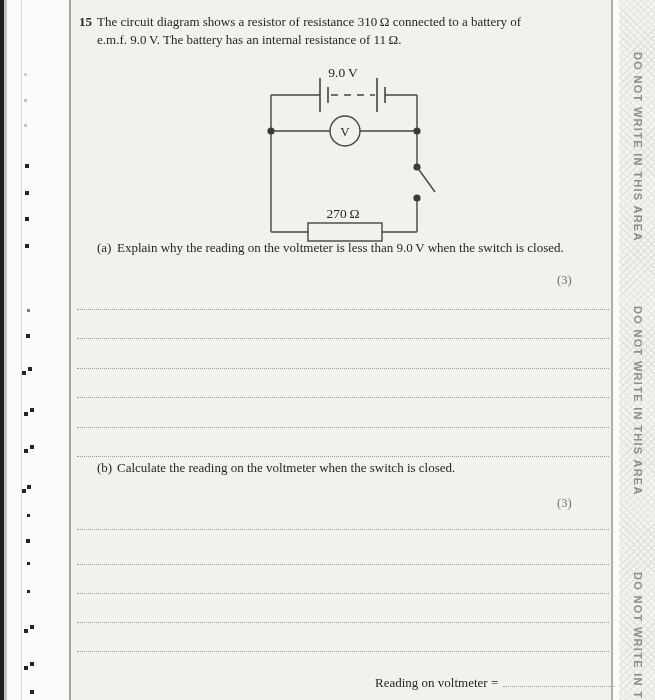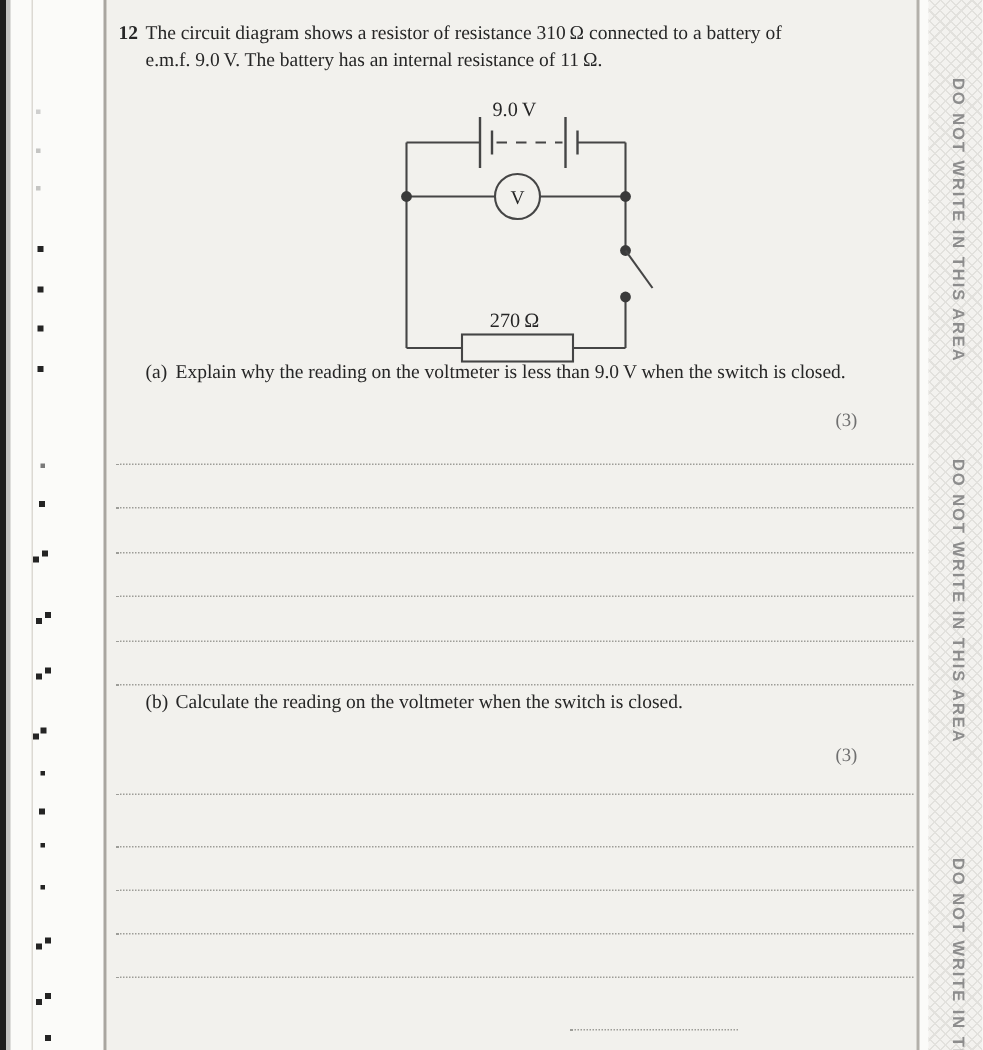--- a/index.html
+++ b/index.html
@@ -111,21 +111,21 @@
         <div class="margin-mark" style="left: 30px; top: 662px; width: 4px; height: 4px;"></div>
         <div class="margin-mark" style="left: 30px; top: 690px; width: 4px; height: 4px;"></div>
       </div>
   </div>
 
   <div class="page-bg"></div>
   <div class="page-edge-left"></div>
   <div class="page-edge-right"></div>
 
   <div class="q-row">
-    <span class="q-num">12</span>
+    <span class="q-num">15</span>
     <div class="q-text">
       <div>The circuit diagram shows a resistor of resistance 310 Ω connected to a battery of</div>
       <div>e.m.f. 9.0 V. The battery has an internal resistance of 11 Ω.</div>
     </div>
   </div>
 
   <svg class="circuit" viewBox="0 0 220 190">
 
     <path class="wire" d="M41,35 V172"></path>
     <path class="wire" d="M187,35 V107 M187,138 V172"></path>
@@ -180,21 +180,21 @@
   <div class="marks marks-b">(3)</div>
   <div class="lines lines-b" id="linesB">
       <div class="answer-line"></div>
       <div class="answer-line"></div>
       <div class="answer-line"></div>
       <div class="answer-line"></div>
       <div class="answer-line"></div>
     </div>
 
   <div class="answer-prompt">
-    <span class="answer-blank"></span>
+    <span>Reading on voltmeter =</span><span class="answer-blank"></span>
   </div>
 
   <div class="hatch-strip">
     <span class="strip-label t1">DO NOT WRITE IN THIS AREA</span>
     <span class="strip-label t2">DO NOT WRITE IN THIS AREA</span>
     <span class="strip-label t3">DO NOT WRITE IN THIS AREA</span>
   </div>
 
 </div>
 

